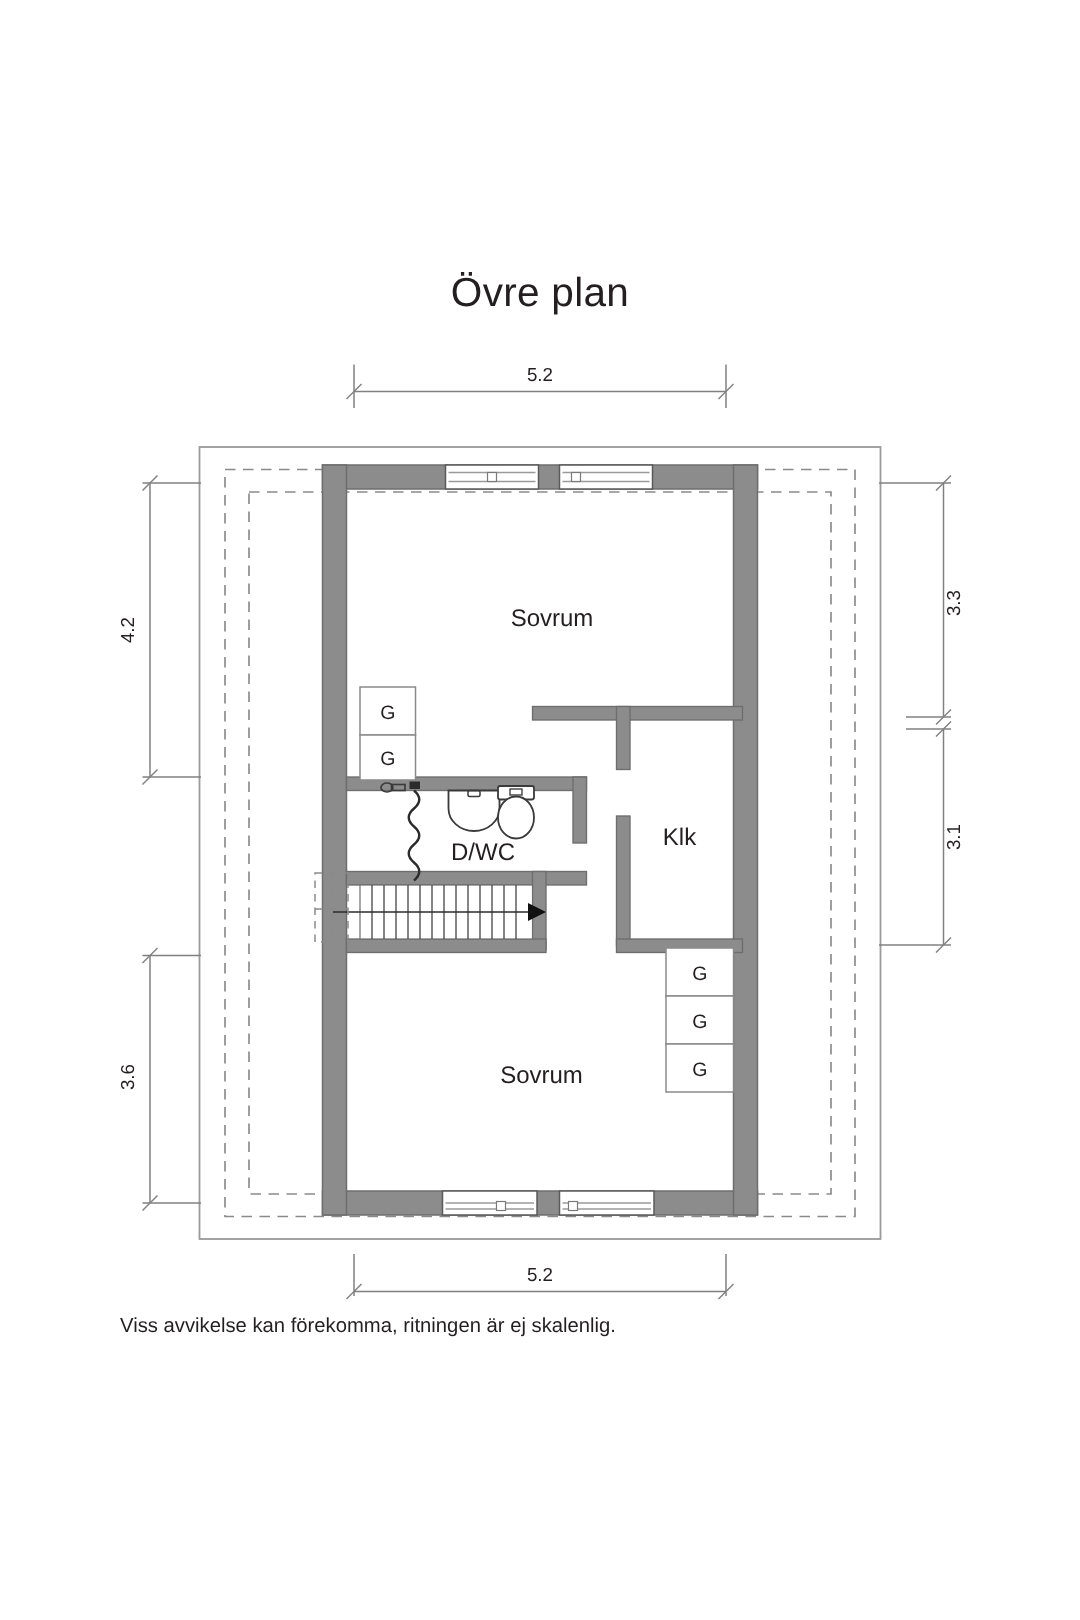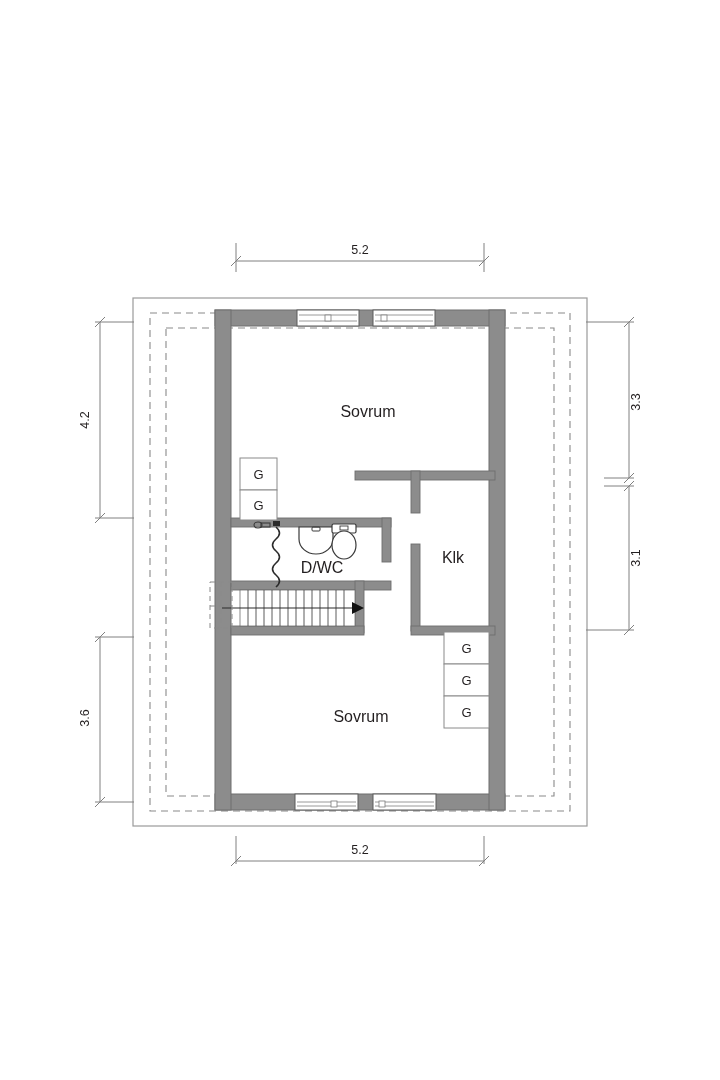--- a/index.html
+++ b/index.html
@@ -68,20 +68,21 @@
     font-family: "Liberation Sans", sans-serif;
     font-size: 16px;
     fill: #231f20;
   }
 </style>
 </head>
 <body>
 
 <div id="floorplan-root">
 
+  <div class="plan-title">Övre plan</div>
 
   <svg class="plan-svg" viewBox="0 0 720 1080">
 
     <g>
       <line x1="236" y1="243" x2="236" y2="272" stroke="#808080" stroke-width="1"></line>
       <line x1="484" y1="243" x2="484" y2="272" stroke="#808080" stroke-width="1"></line>
       <line x1="236" y1="261" x2="484" y2="261" stroke="#808080" stroke-width="1"></line>
       <line x1="231" y1="266" x2="241" y2="256" stroke="#808080" stroke-width="1"></line>
       <line x1="479" y1="266" x2="489" y2="256" stroke="#808080" stroke-width="1"></line>
       <text class="dim-label" x="360" y="254" text-anchor="middle">5.2</text>
@@ -270,14 +271,15 @@
       <line x1="236" y1="836" x2="236" y2="864" stroke="#808080" stroke-width="1"></line>
       <line x1="484" y1="836" x2="484" y2="864" stroke="#808080" stroke-width="1"></line>
       <line x1="236" y1="861" x2="484" y2="861" stroke="#808080" stroke-width="1"></line>
       <line x1="231" y1="866" x2="241" y2="856" stroke="#808080" stroke-width="1"></line>
       <line x1="479" y1="866" x2="489" y2="856" stroke="#808080" stroke-width="1"></line>
       <text class="dim-label" x="360" y="854" text-anchor="middle">5.2</text>
     </g>
 
   </svg>
 
+  <div class="plan-note">Viss avvikelse kan förekomma, ritningen är ej skalenlig.</div>
 
 </div>
 
 </body></html>

